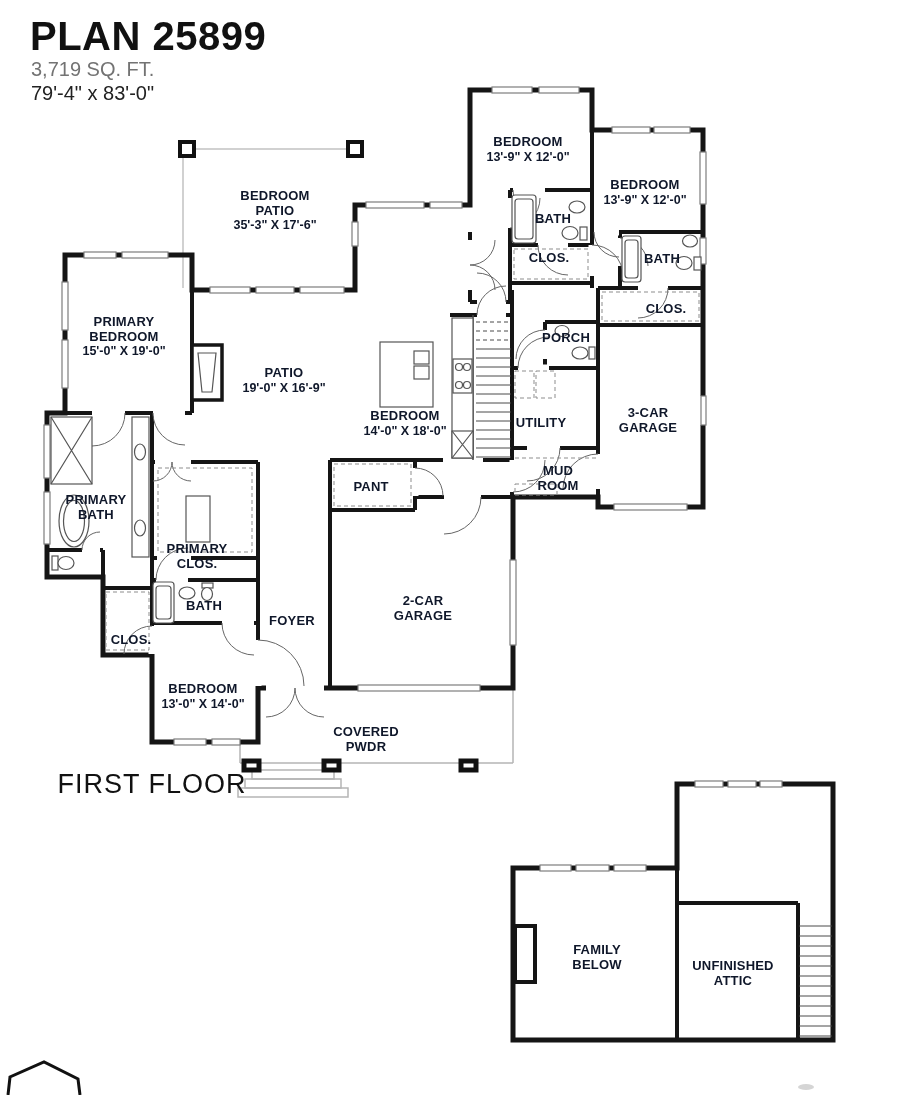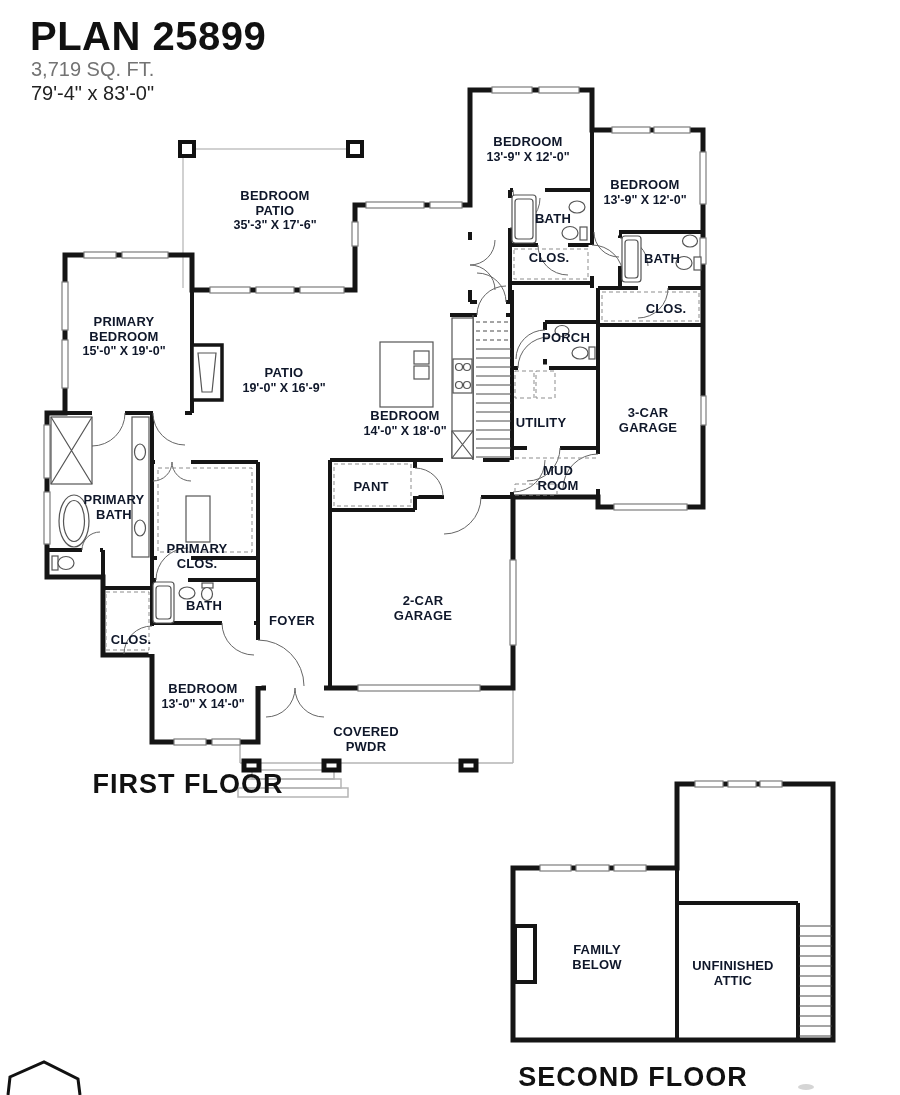--- a/index.html
+++ b/index.html
@@ -7,22 +7,22 @@
           font-family:"Liberation Sans",sans-serif;}
   #plan-svg{position:absolute;left:0;top:0;}
   .hdr{position:absolute;color:#111;font-weight:bold;}
   #plan-number{left:30px;top:14px;font-size:40px;letter-spacing:.5px;}
   #plan-sqft{left:31px;top:58px;font-size:20px;font-weight:normal;color:#737373;}
   #plan-dims{left:31px;top:82px;font-size:20px;font-weight:normal;color:#222;}
   .rl{position:absolute;transform:translate(-50%,-50%);text-align:center;font-weight:bold;
       font-size:13px;line-height:1.12;color:#0f172a;letter-spacing:.2px;white-space:normal;}
   .rl .dims{display:block;font-size:12.5px;letter-spacing:0;}
   .rl .dims:empty{display:none;}
-  .floor-caption{position:absolute;transform:translate(-50%,-50%);font-size:27px;font-weight:bold;
-      color:#111;letter-spacing:1px;white-space:nowrap;margin-left:36px;}
+  .floor-caption{position:absolute;transform:translate(-50%,-50%);font-size:27px;font-weight:normal;
+      color:#111;letter-spacing:1px;white-space:nowrap;}
 </style>
 </head>
 <body>
 
 <div id="canvas">
 
 <svg id="plan-svg" width="900" height="1095" viewBox="0 0 900 1095">
 
   <g stroke="#c2c2c2" stroke-width="1.5" fill="none">
     <path d="M187,149 L348,149"></path>
@@ -367,21 +367,21 @@
     <span>MUD ROOM</span></div>
   <div class="rl" style="left:405px;top:423px;width:150px">
     <span>BEDROOM</span>
     <span class="dims">14'-0" X 18'-0"</span></div>
   <div class="rl" style="left:284px;top:380px;width:150px">
     <span>PATIO</span>
     <span class="dims">19'-0" X 16'-9"</span></div>
   <div class="rl" style="left:124px;top:337px;width:110px">
     <span>PRIMARY BEDROOM</span>
     <span class="dims">15'-0" X 19'-0"</span></div>
-  <div class="rl" style="left:114px;top:508px;width:84px">
+  <div class="rl" style="left:96px;top:508px;width:84px">
     <span>PRIMARY BATH</span></div>
   <div class="rl" style="left:197px;top:557px;width:84px">
     <span>PRIMARY CLOS.</span></div>
   <div class="rl" style="left:204px;top:606px">
     <span>BATH</span></div>
   <div class="rl" style="left:131px;top:640px">
     <span>CLOS.</span></div>
   <div class="rl" style="left:292px;top:621px">
     <span>FOYER</span></div>
   <div class="rl" style="left:371px;top:487px">
@@ -393,14 +393,13 @@
   <div class="rl" style="left:203px;top:696px;width:160px">
     <span>BEDROOM</span>
     <span class="dims">13'-0" X 14'-0"</span></div>
 
   <div class="rl" style="left:597px;top:958px;width:74px">
     <span>FAMILY BELOW</span></div>
   <div class="rl" style="left:733px;top:974px;width:112px">
     <span>UNFINISHED ATTIC</span></div>
 
   <div class="floor-caption" style="left:152px;top:784px">FIRST FLOOR</div>
-  <div class="floor-caption" style="left:597px;top:1077px">SECOND FLOOR</div>
 </div>
 
 </body></html>

